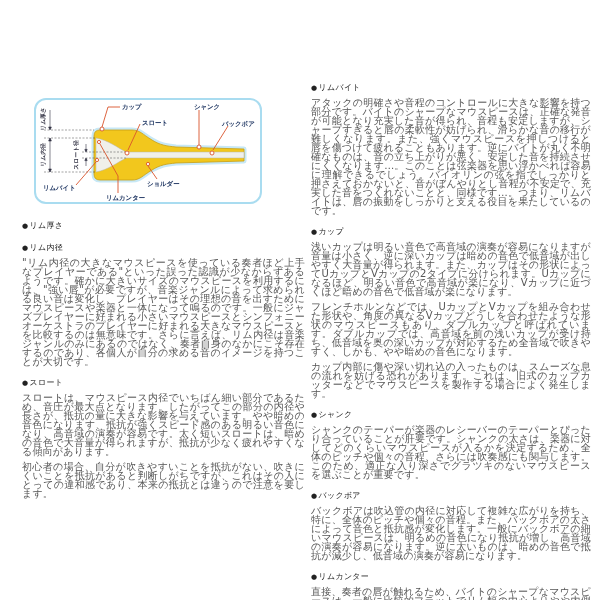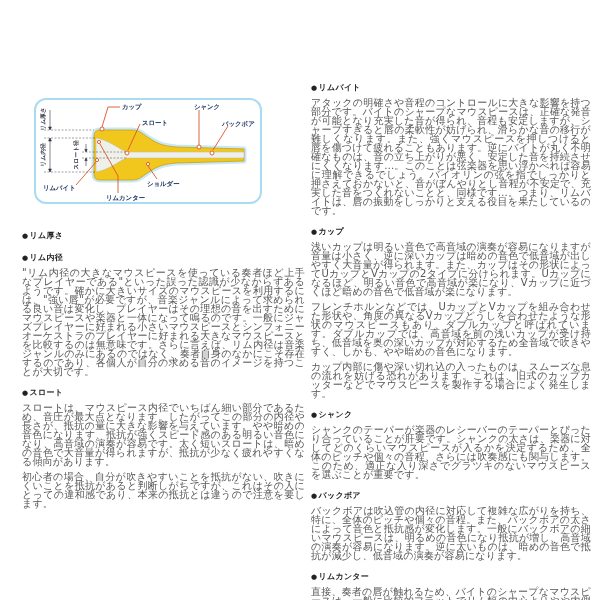--- a/index.html
+++ b/index.html
@@ -8,25 +8,25 @@
     font-family:"DejaVu Sans","Liberation Sans",sans-serif;
     -webkit-font-smoothing:antialiased;
   }
   .diagram-box{
     position:absolute;left:34px;top:98px;width:228px;height:106px;
     background:#ffffff;border:2px solid #a9dcf0;border-radius:12px;
     box-sizing:border-box;overflow:hidden;
   }
   .diagram-box svg{position:absolute;left:0;top:0;width:224px;height:102px;}
   .col{position:absolute;}
-  .col-left{left:22px;top:230px;width:283px;}
+  .col-left{left:22px;top:220px;width:283px;}
   .col-right{left:311px;top:82px;width:280px;}
   .section{margin:0 0 11px 0;}
   .sec-heading{
-    font-size:8px;font-weight:bold;color:#222222;
+    font-size:8px;font-weight:normal;color:#222222;
     margin:0 0 5px 0;letter-spacing:0.3px;
   }
   .sec-heading .bullet{font-size:7px;margin-right:1px;color:#222222;}
   .sec-para{
     font-size:10px;line-height:9px;color:#555555;
     margin:0 0 6px 0;text-align:justify;letter-spacing:0.2px;
   }
   .dim-label{font-size:5.8px;fill:#333344;font-weight:bold;}
   .callout-label{font-size:6.4px;font-weight:bold;fill:#1d3461;}
 </style>

